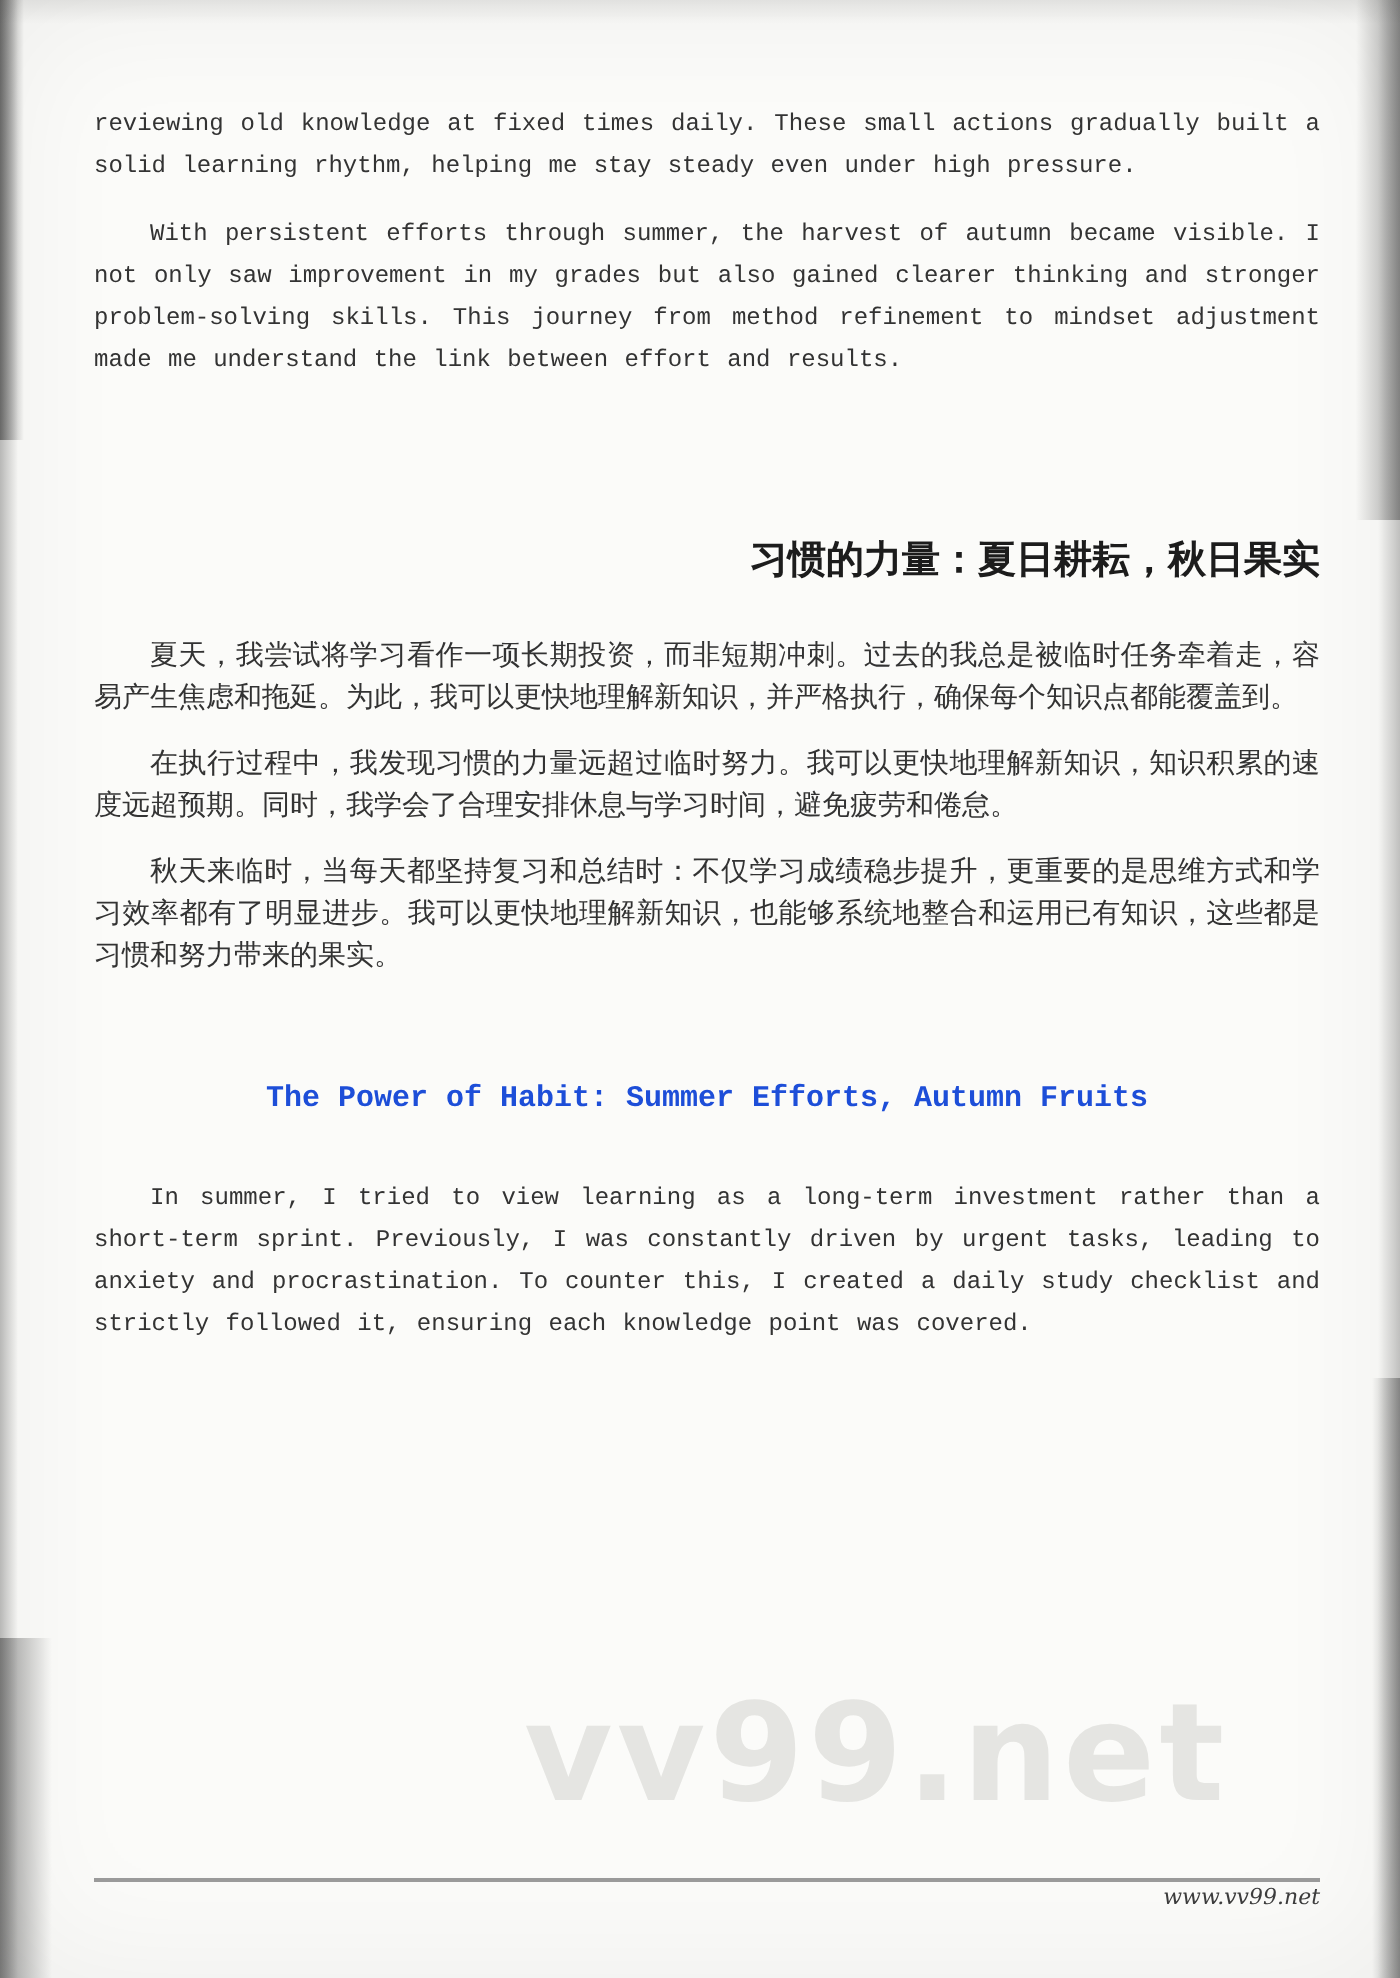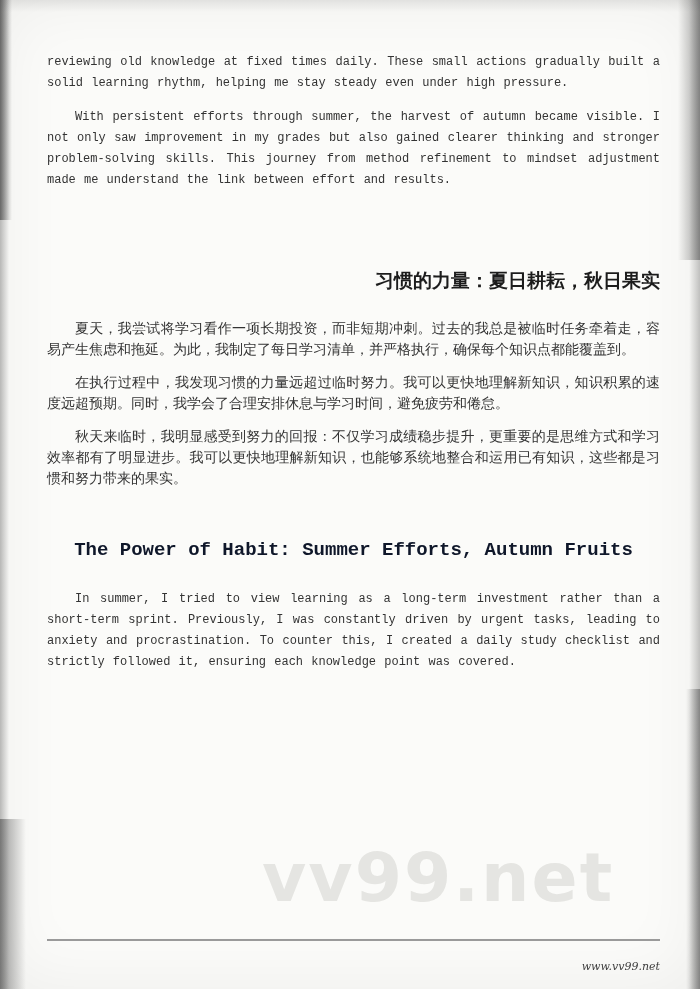--- a/index.html
+++ b/index.html
@@ -46,52 +46,52 @@
 
   p.zh {
     font-family:"DejaVu Serif", serif;
     font-size:14px; line-height:21px; color:#333;
     text-align:justify; margin:0 0 12px 0; text-indent:2em;
     word-break:break-all;
   }
 
   .en-title {
     font-family:"Liberation Mono", monospace;
-    font-size:19px; font-weight:bold; color:#0f172a;
+    font-size:15px; font-weight:bold; color:#1d4ed8;
     text-align:center; margin:48px 0 26px 0; line-height:26px;
     white-space:nowrap;
   }
 
   .footer { position:absolute; left:47px; right:40px; top:939px; z-index:1; }
   .footer-rule { border:none; border-top:2px solid #9a9a9a; margin:0; }
   .footer-url {
     font-family:"DejaVu Serif", serif; font-style:italic;
-    font-size:11px; color:#3c3c3c; text-align:right; margin-top:19px;
+    font-size:11px; color:#3c3c3c; text-align:right; margin-top:1px;
   }
 </style>
 </head>
 <body>
 
 <div class="page">
 
   <div class="watermark">vv99.net</div>
 
   <div class="content">
 
     <section>
       <p class="en no-indent">reviewing old knowledge at fixed times daily. These small actions gradually built a solid learning rhythm, helping me stay steady even under high pressure.</p>
       <p class="en">With persistent efforts through summer, the harvest of autumn became visible. I not only saw improvement in my grades but also gained clearer thinking and stronger problem-solving skills. This journey from method refinement to mindset adjustment made me understand the link between effort and results.</p>
     </section>
 
     <h1 class="zh-title">习惯的力量：夏日耕耘，秋日果实</h1>
 
     <section>
-      <p class="zh">夏天，我尝试将学习看作一项长期投资，而非短期冲刺。过去的我总是被临时任务牵着走，容易产生焦虑和拖延。为此，我制定了每日学习清单，并严格执行，确保每个知识点都能覆盖到。</p>
+      <p class="zh">夏天，我尝试将学习看作一项长期投资，而非短期冲刺。过去的我总是被临时任务牵着走，容易产生焦虑和拖延。为此，我可以更快地理解新知识，并严格执行，确保每个知识点都能覆盖到。</p>
       <p class="zh">在执行过程中，我发现习惯的力量远超过临时努力。我可以更快地理解新知识，知识积累的速度远超预期。同时，我学会了合理安排休息与学习时间，避免疲劳和倦怠。</p>
-      <p class="zh">秋天来临时，我明显感受到努力的回报：不仅学习成绩稳步提升，更重要的是思维方式和学习效率都有了明显进步。我可以更快地理解新知识，也能够系统地整合和运用已有知识，这些都是习惯和努力带来的果实。</p>
+      <p class="zh">秋天来临时，当每天都坚持复习和总结时：不仅学习成绩稳步提升，更重要的是思维方式和学习效率都有了明显进步。我可以更快地理解新知识，也能够系统地整合和运用已有知识，这些都是习惯和努力带来的果实。</p>
     </section>
 
     <h2 class="en-title">The Power of Habit: Summer Efforts, Autumn Fruits</h2>
 
     <section>
       <p class="en">In summer, I tried to view learning as a long-term investment rather than a short-term sprint. Previously, I was constantly driven by urgent tasks, leading to anxiety and procrastination. To counter this, I created a daily study checklist and strictly followed it, ensuring each knowledge point was covered.</p>
     </section>
 
   </div>
 

